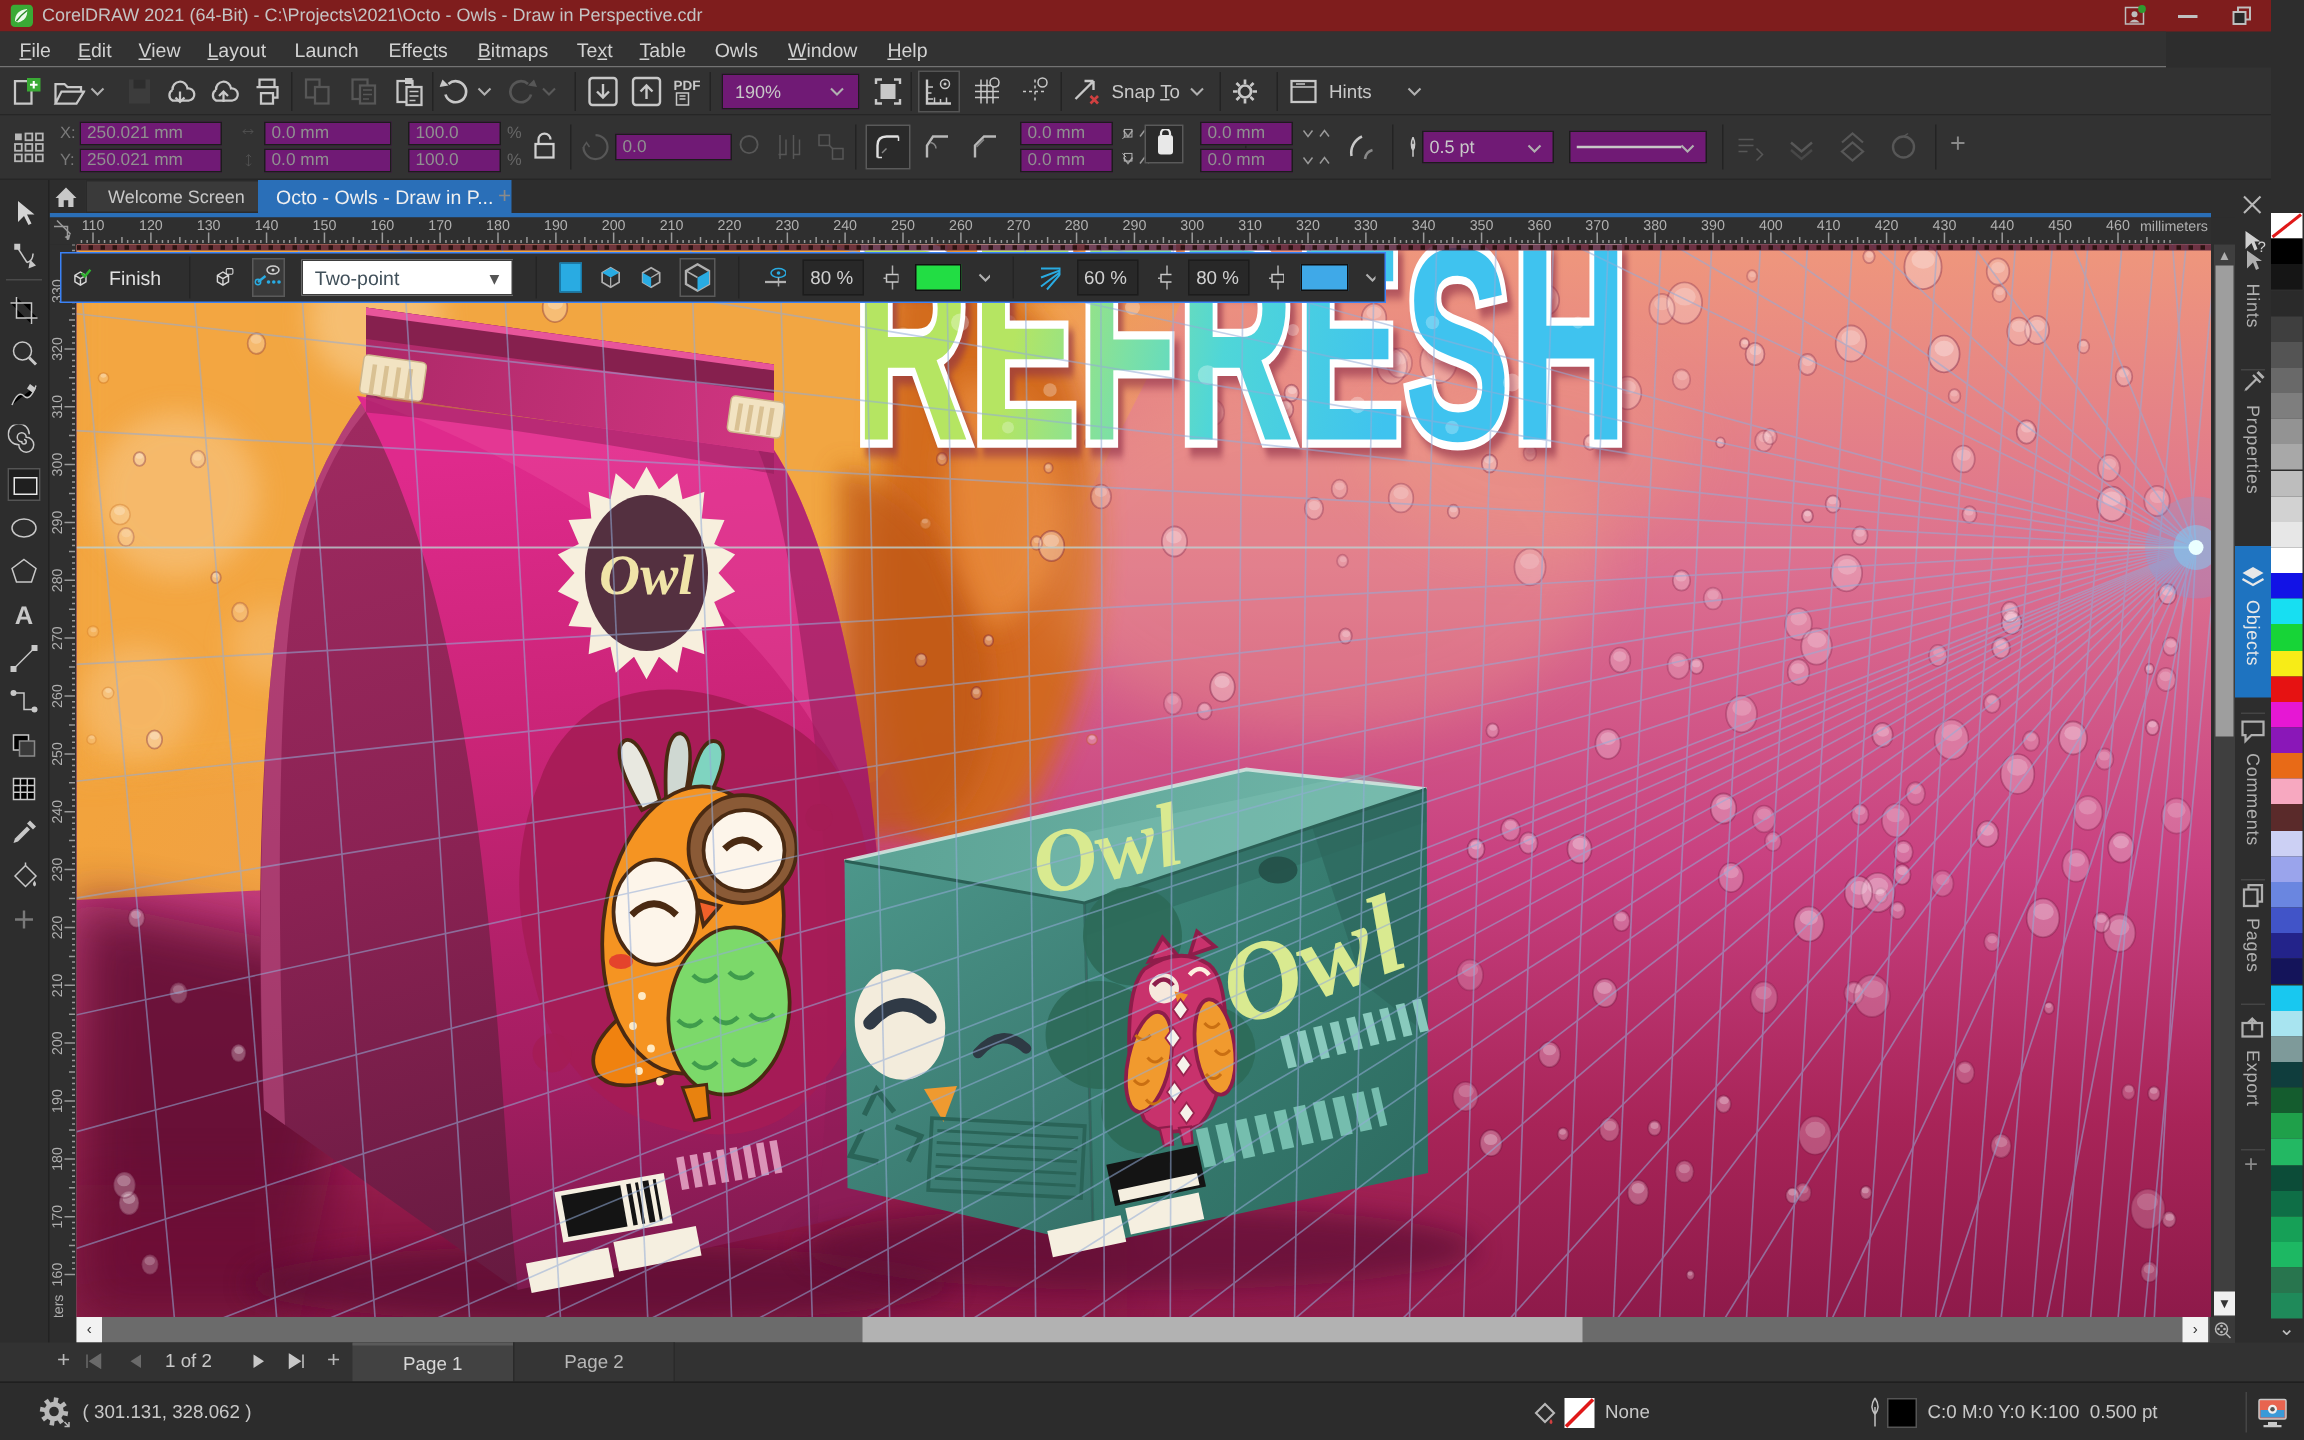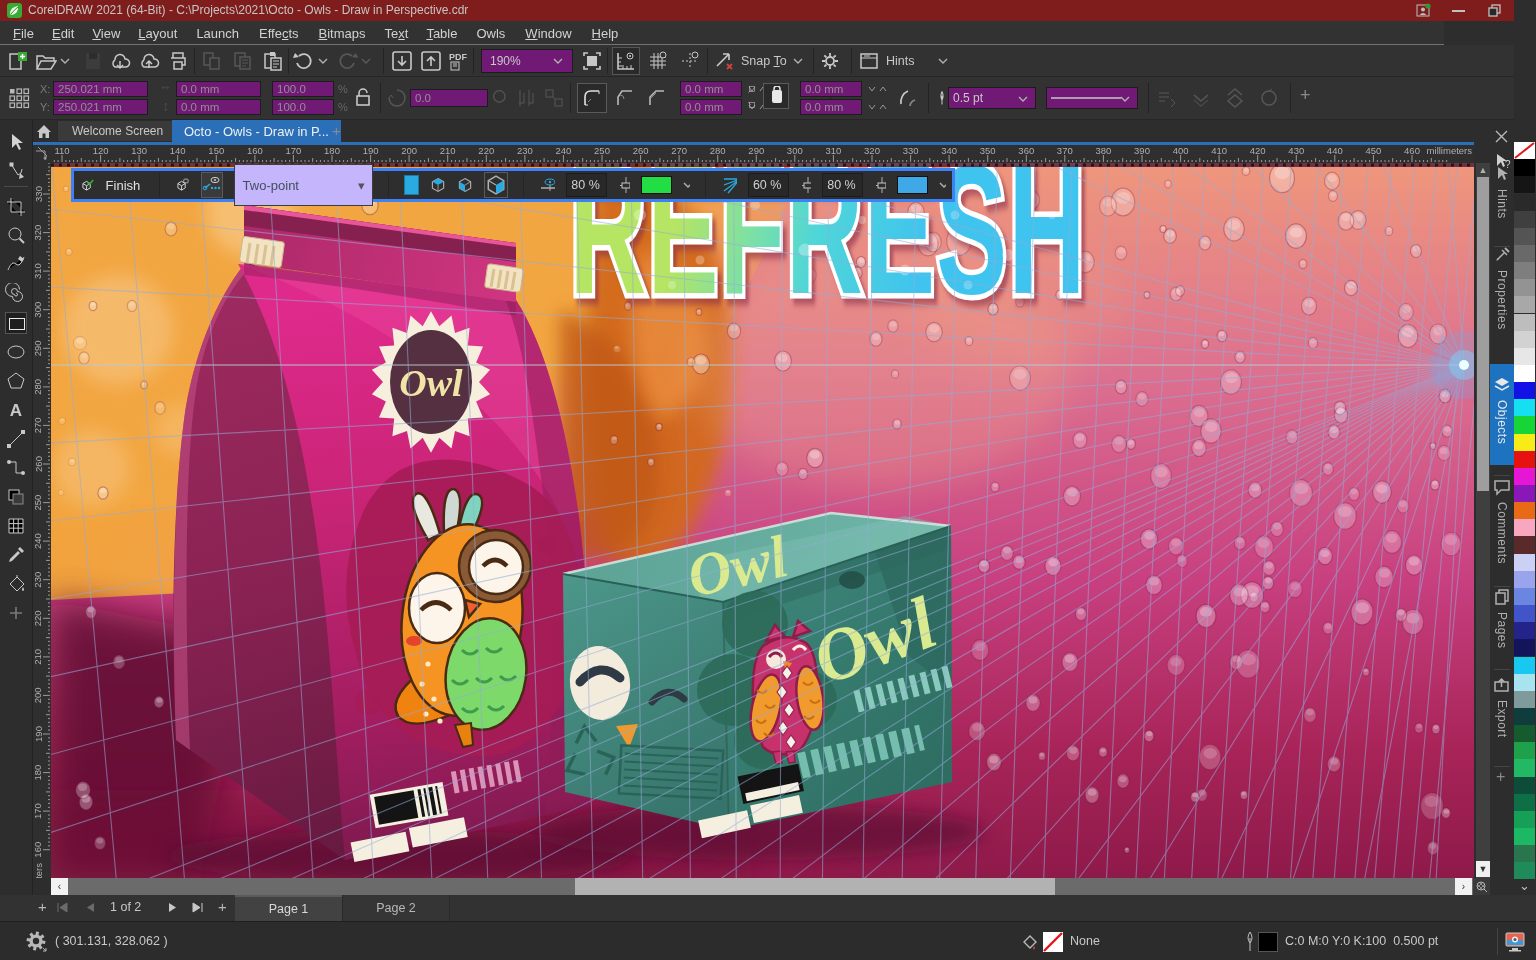--- a/index.html
+++ b/index.html
@@ -2118,21 +2118,21 @@
 </g>
 <rect x="51" y="163" width="1423" height="4" fill="#56203a" opacity="0.85"></rect>
 <line x1="51" y1="165" x2="1474" y2="165" stroke="#26100e" stroke-width="3" stroke-dasharray="3,5" opacity="0.9"></line>
 <line x1="51" y1="365" x2="1464" y2="365" stroke="#cfe2cf" stroke-width="1.2" opacity="0.55"></line>
 <circle cx="1464" cy="365" r="34" fill="rgba(90,180,255,0.20)"></circle>
 <circle cx="1464" cy="365" r="15" fill="rgba(120,215,255,0.45)"></circle>
 <circle cx="1464" cy="365" r="5" fill="#eaffff"></circle>
 </g>
 </svg>
 
-<div class="abs row" style="left:71px;top:168px;width:884px;height:34px;background:#2e2e2e;border:3px solid #3b82f6;padding:0 6px;gap:11px">
+<div class="abs row" style="left:40px;top:168px;width:884px;height:34px;background:#2e2e2e;border:1px solid #3b82f6;padding:0 6px;gap:11px">
 <svg width="20" height="20" viewBox="0 0 20 20">
       <path d="M4,8 l5,-3 5,3 0,6 -5,3 -5,-3 Z M4,8 l5,3 5,-3 M9,11 v6" fill="none" stroke="#d8d8d8" stroke-width="1.3"></path>
       <path d="M10,6 l3,3 5,-6" stroke="#30b030" stroke-width="2.2" fill="none"></path>
     </svg>
     <span style="color:#e0e0e0;font-size:13px;margin-right:4px">Finish</span>
     <div class="sep"></div>
     <svg width="20" height="20" viewBox="0 0 20 20">
       <path d="M4,8 l5,-3 5,3 0,6 -5,3 -5,-3 Z M4,8 l5,3 5,-3 M9,11 v6" fill="none" stroke="#d8d8d8" stroke-width="1.3"></path>
       <rect x="12" y="2" width="6" height="5" rx="1" fill="none" stroke="#d8d8d8"></rect>
     </svg>
@@ -2140,21 +2140,21 @@
       <svg width="20" height="20" viewBox="0 0 20 20">
         <ellipse cx="13" cy="5" rx="4" ry="2.6" fill="none" stroke="#d0d0d0"></ellipse>
         <circle cx="13" cy="5" r="1" fill="#d0d0d0"></circle>
         <path d="M3,13 l5,-4" stroke="#29abe2" stroke-width="1.6"></path>
         <circle cx="3" cy="13" r="1.8" fill="none" stroke="#29abe2"></circle>
         <circle cx="10" cy="13" r="1.2" fill="#29abe2"></circle>
         <circle cx="13.5" cy="13" r="1.2" fill="#29abe2"></circle>
         <circle cx="17" cy="13" r="1.2" fill="#29abe2"></circle>
       </svg>
     </div>
-    <div style="width:185px;height:42px;background:#c4b5fd;border:1px solid #3d3d3d;color:#41505a;font-size:13px;display:flex;align-items:center;padding:0 8px">Two-point<span style="margin-left:auto;color:#555">▾</span></div>
+    <div style="width:185px;height:24px;background:#ffffff;border:1px solid #3d3d3d;color:#41505a;font-size:13px;display:flex;align-items:center;padding:0 8px">Two-point<span style="margin-left:auto;color:#555">▾</span></div>
     <div class="sep"></div>
     <div style="width:20px;height:20px;background:#29abe2;border:1px solid #1a7aa8"></div>
     <svg width="22" height="22" viewBox="0 0 20 20">
       <path d="M10,2 L17,6 V14 L10,18 L3,14 V6 Z" fill="none" stroke="#b0b0b0" stroke-width="1.4"></path>
       <path d="M3,6 L10,10 L17,6 L10,2 Z" fill="#29abe2"></path>
       <path d="M10,10 v8" stroke="#b0b0b0"></path>
     </svg>
     <svg width="22" height="22" viewBox="0 0 20 20">
       <path d="M10,2 L17,6 V14 L10,18 L3,14 V6 Z" fill="none" stroke="#b0b0b0" stroke-width="1.4"></path>
       <path d="M3,6 L10,10 V18 L3,14 Z" fill="#29abe2"></path>

